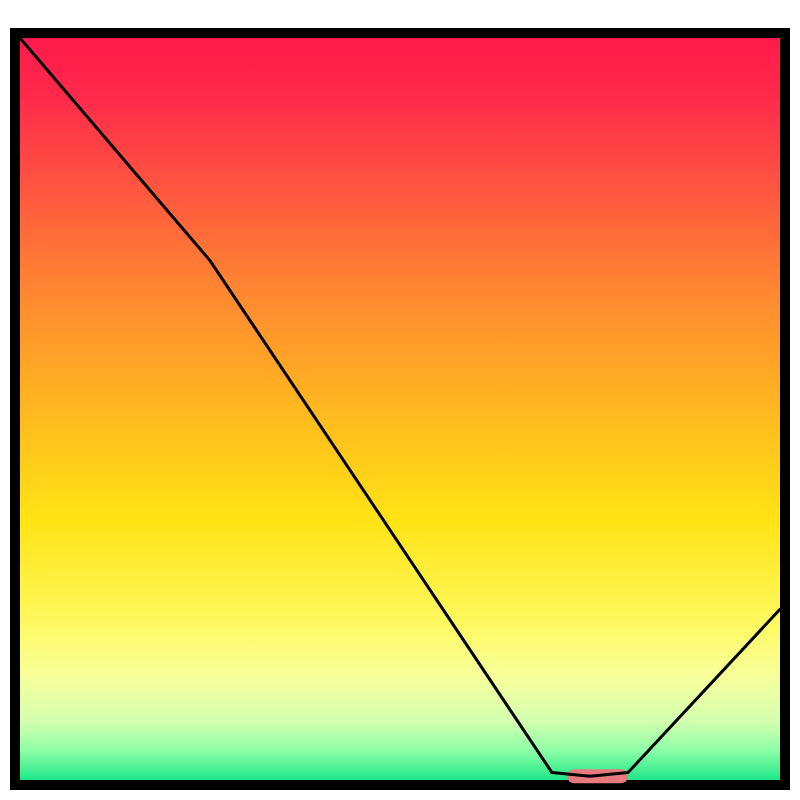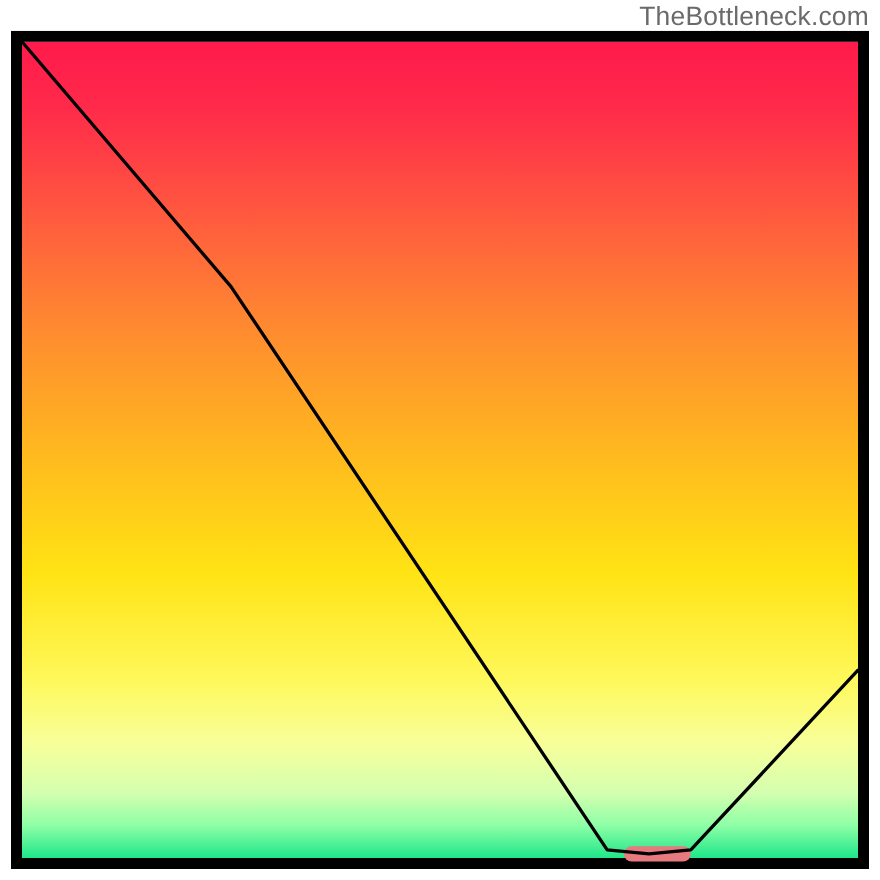--- a/index.html
+++ b/index.html
@@ -34,21 +34,20 @@
     height: 762px;
   }
   svg {
     display: block;
   }
 </style>
 </head>
 <body>
 
 <div class="frame">
-  <div class="watermark">TheBottleneck.com</div>
 
   <div class="plot-wrap">
     <svg id="chart-svg" width="780" height="762" viewBox="0 0 780 762">
       <defs>
         <linearGradient id="bg-grad" x1="0" y1="0" x2="0" y2="1">
             <stop offset="0.00%" stop-color="#ff1a4b"></stop>
             <stop offset="8.00%" stop-color="#ff2a4a"></stop>
             <stop offset="20.00%" stop-color="#ff5540"></stop>
             <stop offset="35.00%" stop-color="#ff8a30"></stop>
             <stop offset="50.00%" stop-color="#ffb81f"></stop>

